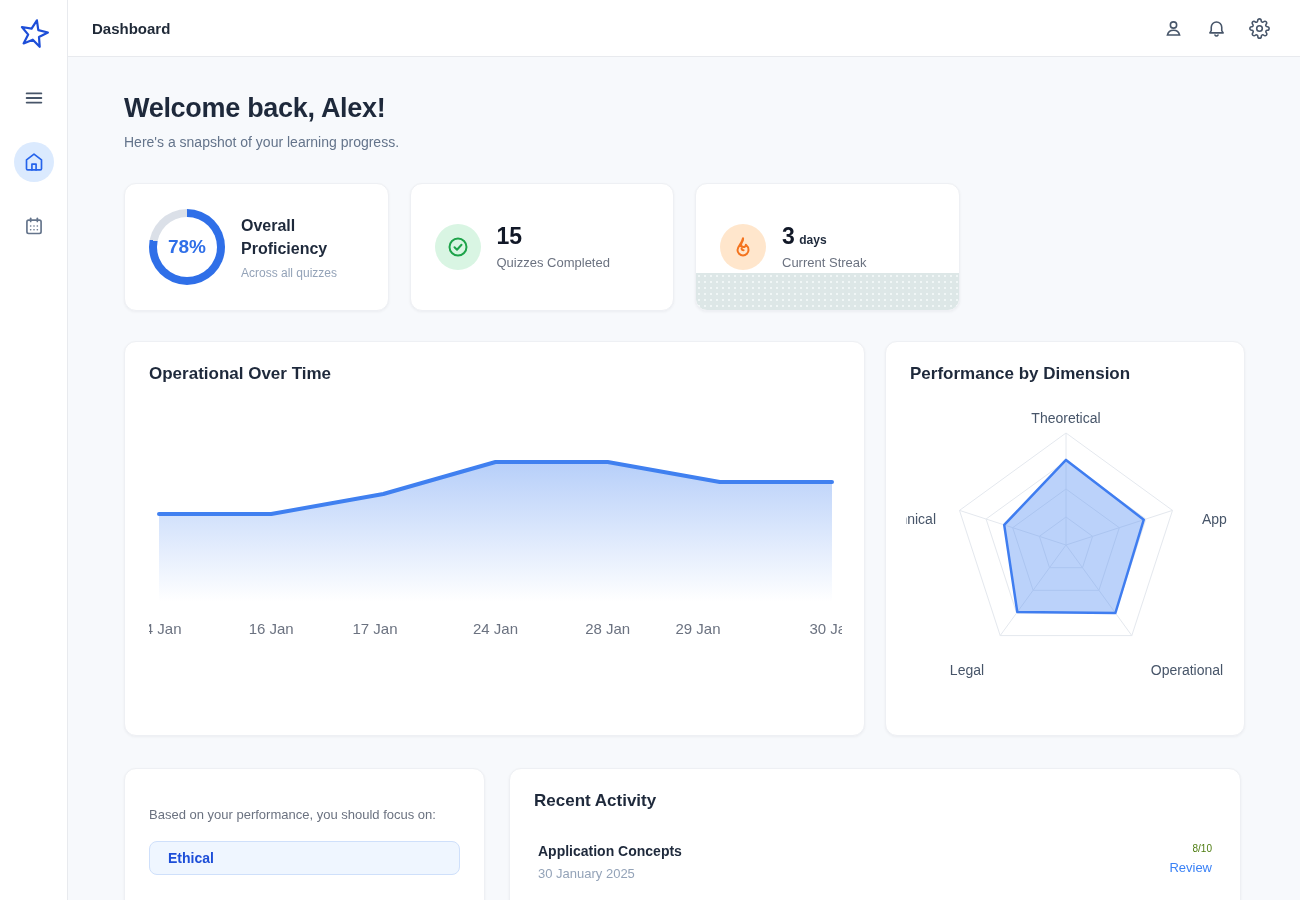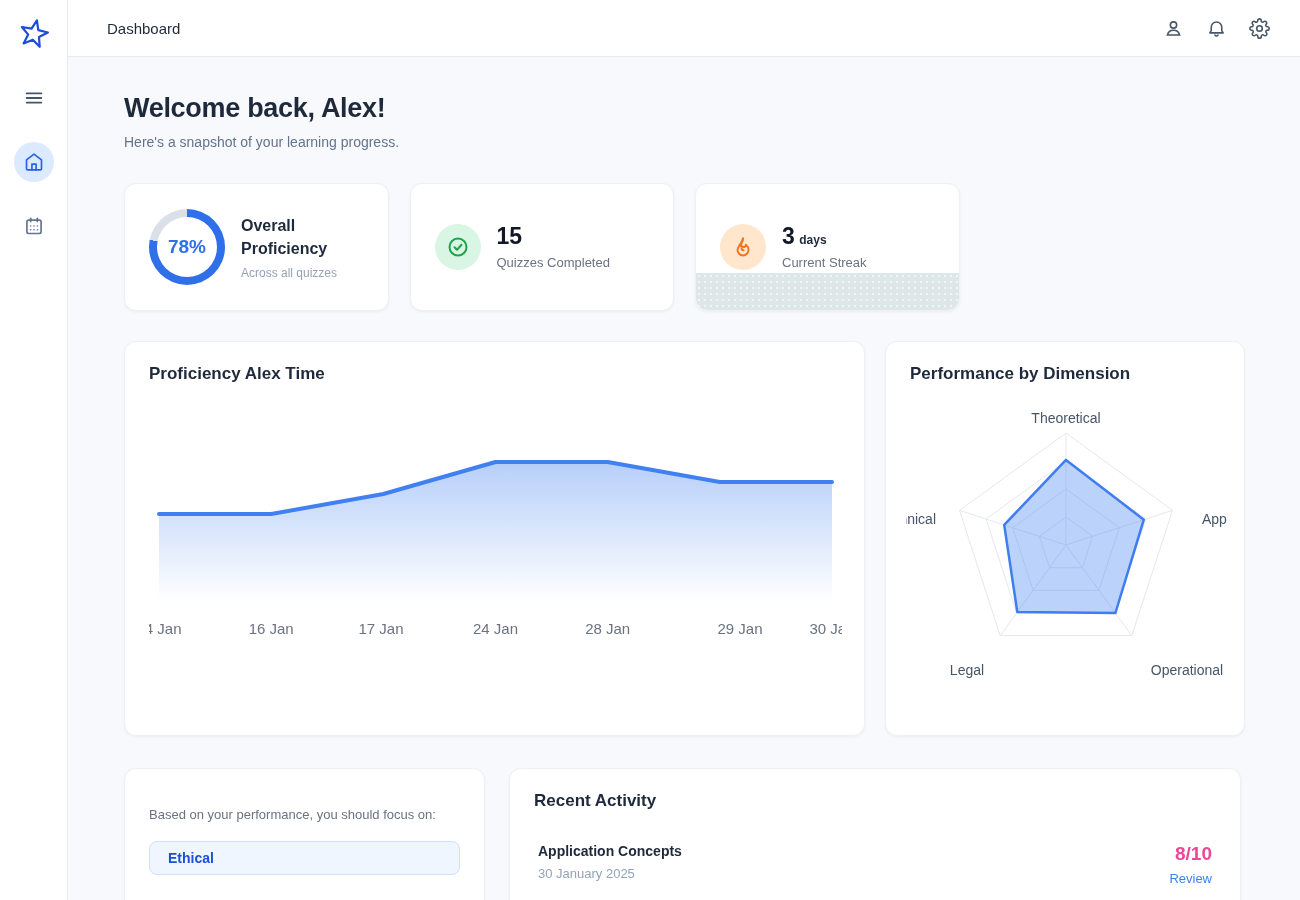--- a/index.html
+++ b/index.html
@@ -10,21 +10,21 @@
   
   .sidebar { width:68px; background:#ffffff; border-right:1px solid #e8eaee; display:flex; flex-direction:column; align-items:center; flex-shrink:0; }
   .logo { margin-top:14px; width:40px; height:40px; display:flex; align-items:center; justify-content:center; }
   .side-btn { width:40px; height:40px; margin-top:24px; border:none; background:transparent; display:flex; align-items:center; justify-content:center; cursor:pointer; border-radius:50%; }
   .side-btn.active { background:#dbeafe; }
   .side-btn svg { display:block; }
 
   
   .main { flex:1; display:flex; flex-direction:column; min-width:0; }
   .topbar { height:57px; background:#ffffff; border-bottom:1px solid #e8eaee; display:flex; align-items:center; padding:0 30px 0 24px; flex-shrink:0; }
-  .topbar-title { font-size:15px; font-weight:400; color:#1f2937;margin-left:15px; }
+  .topbar-title { font-size:15px; font-weight:700; color:#1f2937; }
   .topbar-icons { margin-left:auto; display:flex; gap:22px; }
   .icon-btn { border:none; background:transparent; cursor:pointer; padding:0; display:flex; }
 
   .content { flex:1; overflow:hidden; padding:36px 55px 0 56px; }
 
   .welcome-title { font-size:27px; font-weight:700; color:#1e293b; letter-spacing:-.3px; }
   .welcome-sub { margin-top:10px; font-size:14px; color:#64748b; }
 
   .card { background:#ffffff; border:1px solid #eef0f4; border-radius:12px; box-shadow:0 1px 3px rgba(15,23,42,.05); }
 
@@ -59,21 +59,21 @@
   
   .bottom-row { display:grid; grid-template-columns:361px 732px; gap:24px; margin-top:32px; }
   .bottom-card { min-height:300px; padding:22px 24px; }
   .rec-sub { font-size:13px; color:#6b7280; margin-top:16px; }
   .rec-pill { margin-top:19px; height:34px; border:1px solid #cfe0fb; background:#eff6ff; border-radius:8px; display:flex; align-items:center; padding-left:18px; cursor:pointer; }
   .rec-pill-label { font-size:14px; font-weight:700; color:#1d4ed8; }
   .activity-item { display:flex; align-items:flex-start; margin-top:32px; padding:0 4px; }
   .activity-name { font-size:14px; font-weight:700; color:#1e293b; }
   .activity-date { font-size:13px; color:#94a3b8; margin-top:7px; }
   .activity-right { margin-left:auto; text-align:right; }
-  .activity-score { font-size:19px; font-weight:700; color:#ec4899; }
+  .activity-score { font-size:10px; font-weight:400; color:#4d7c0f; }
   .activity-review { display:inline-block; font-size:13px; color:#3b82f6; margin-top:6px; text-decoration:none; cursor:pointer; }
 </style>
 </head>
 <body>
 
 <div class="app">
 
   <aside class="sidebar">
     <div class="logo">
       <svg width="34" height="34" viewBox="0 0 34 34">
@@ -183,39 +183,39 @@
             <div class="stat-label">Current Streak</div>
           </div>
           <div class="streak-overlay"></div>
         </div>
 
       </div>
 
       <div class="charts-row">
 
         <div class="card chart-card">
-          <div class="card-title">Proficiency Alex Time</div>
+          <div class="card-title">Operational Over Time</div>
           <div class="line-chart-wrap">
             <svg id="line-svg" width="693" height="180" viewBox="0 0 693 180">
               <defs>
                 <linearGradient id="areaGrad" x1="0" y1="0" x2="0" y2="1">
                   <stop offset="0%" stop-color="#4080f0" stop-opacity="0.38"></stop>
                   <stop offset="100%" stop-color="#4080f0" stop-opacity="0"></stop>
                 </linearGradient>
               </defs>
               <path id="area-path" fill="url(#areaGrad)" stroke="none" d="M10.0,92.0 L122.2,92.0 L234.3,72.0 L346.5,40.0 L458.7,40.0 L570.8,60.0 L683.0,60.0 L683,180 L10,180 Z"></path>
               <path id="line-path" fill="none" stroke="#4080f0" stroke-width="4" stroke-linecap="round" stroke-linejoin="round" d="M10.0,92.0 L122.2,92.0 L234.3,72.0 L346.5,40.0 L458.7,40.0 L570.8,60.0 L683.0,60.0"></path>
             </svg>
             <div class="x-labels" id="x-labels">
                 <span style="left: 10px;">14 Jan</span>
                 <span style="left: 122.167px;">16 Jan</span>
-                <span style="left: 232px;">17 Jan</span>
+                <span style="left: 226px;">17 Jan</span>
                 <span style="left: 346.5px;">24 Jan</span>
                 <span style="left: 458.667px;">28 Jan</span>
-                <span style="left: 591px; text-align: right;">29 Jan</span>
+                <span style="left: 549px; text-align: right;">29 Jan</span>
                 <span style="left: 683px;">30 Jan</span>
               </div>
           </div>
         </div>
 
         <div class="card chart-card">
           <div class="card-title">Performance by Dimension</div>
           <svg id="radar-svg" class="radar-svg" width="340" height="300" viewBox="0 0 340 300">
               <polygon points="160.0,120.0 186.6,139.3 176.5,170.7 143.5,170.7 133.4,139.3" fill="none" stroke="#e4e8ee" stroke-width="1"></polygon>
               <polygon points="160.0,92.0 213.3,130.7 192.9,193.3 127.1,193.3 106.7,130.7" fill="none" stroke="#e4e8ee" stroke-width="1"></polygon>

